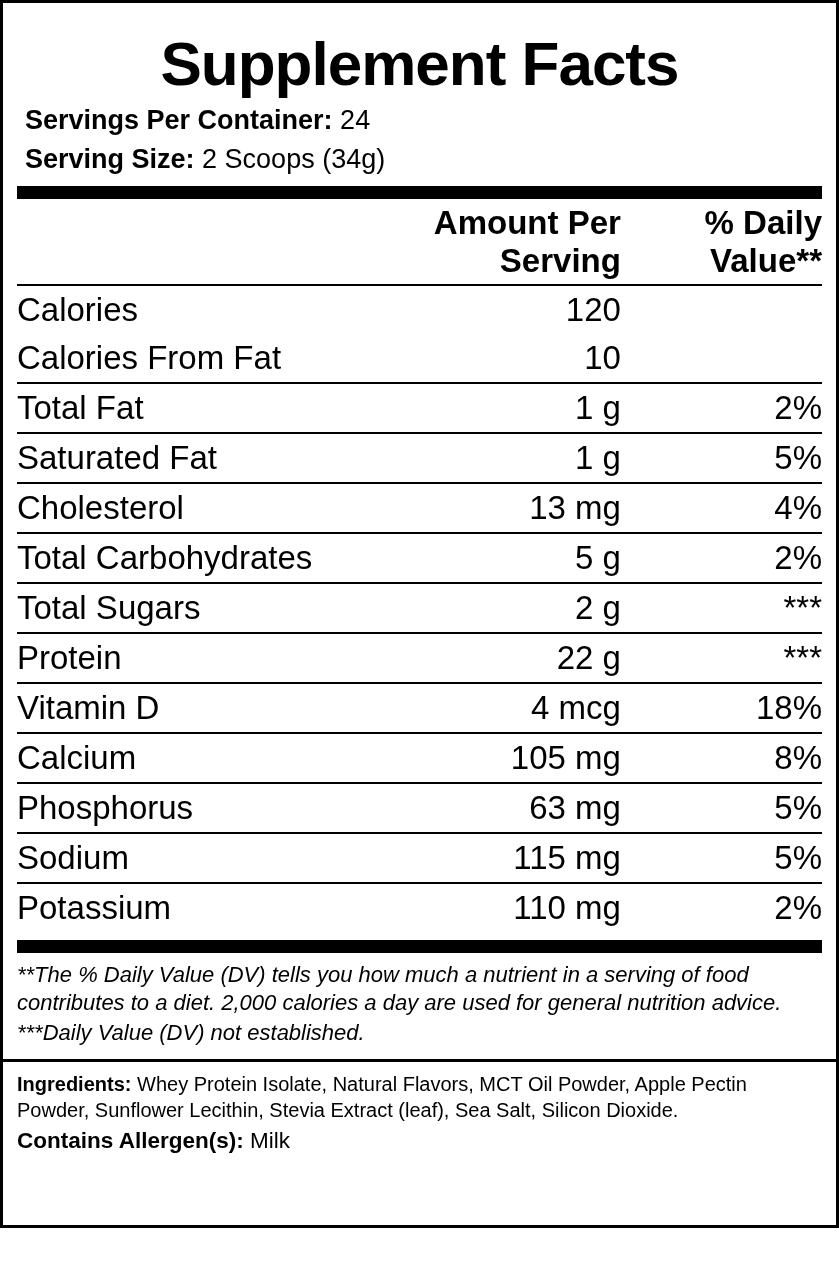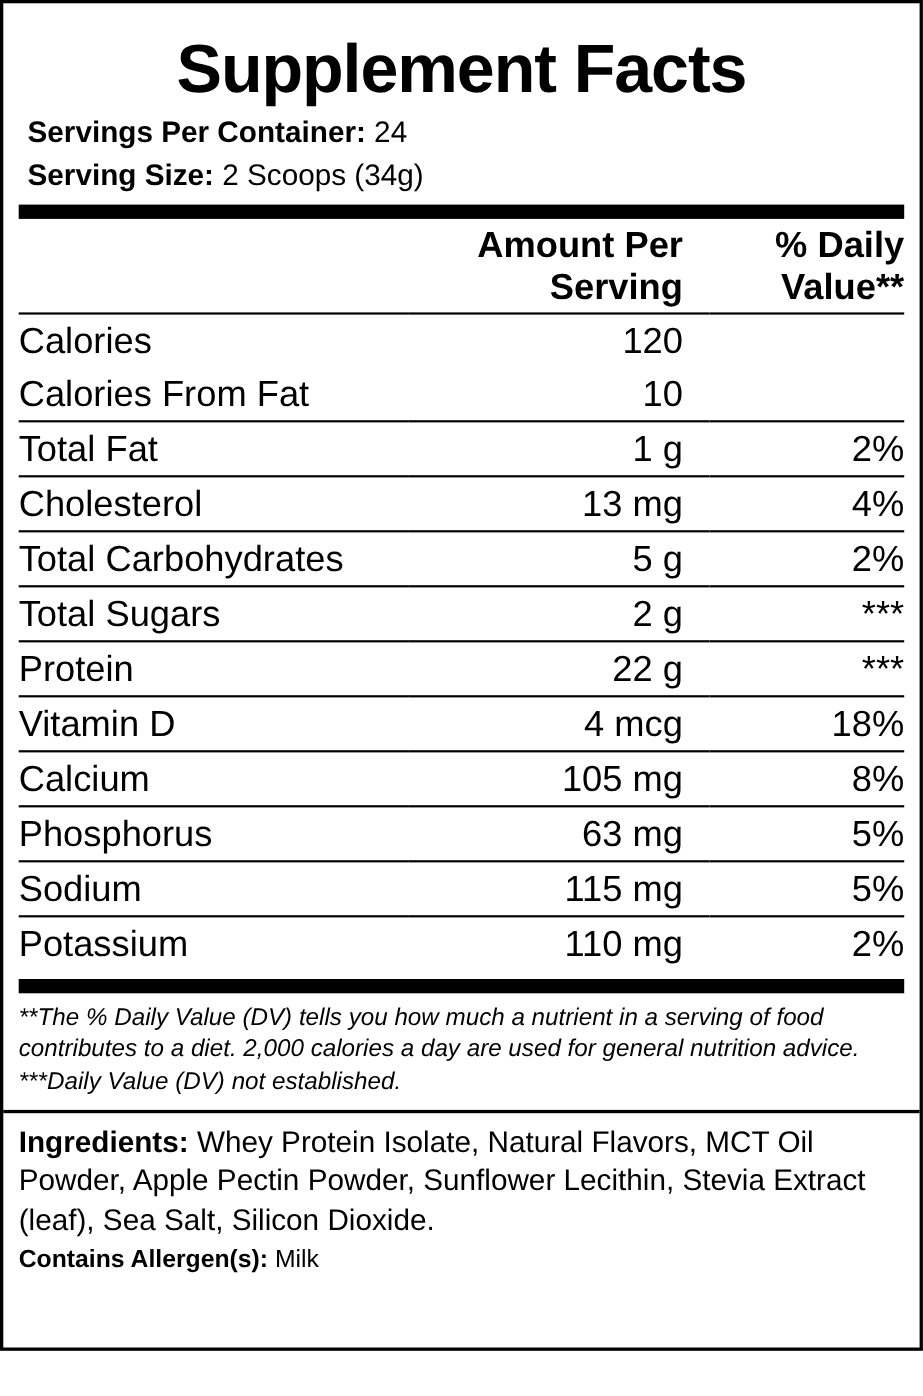--- a/index.html
+++ b/index.html
@@ -88,21 +88,21 @@
   }
   .footnotes p {
     margin: 0 0 2px 0;
   }
   .bottom-sep {
     height: 3px;
     background: #000;
     margin: 10px -14px 0 -14px;
   }
   .ingredients {
-    font-size: 27px;
+    font-size: 20px;
     line-height: 1.3;
     margin-top: 9px;
   }
   .ingredients .lbl {
     font-weight: bold;
   }
   .allergens {
     font-size: 22.5px;
     line-height: 1.3;
     margin-top: 3px;
@@ -146,20 +146,25 @@
           <td class="c-name indent">Calories From Fat</td>
           <td class="c-amt">10</td>
           <td class="c-dv"></td>
         </tr>
         <tr>
           <td class="c-name">Total Fat</td>
           <td class="c-amt">1 g</td>
           <td class="c-dv">2%</td>
         </tr>
         <tr>
+          <td class="c-name indent">Saturated Fat</td>
+          <td class="c-amt">1 g</td>
+          <td class="c-dv">5%</td>
+        </tr>
+        <tr>
           <td class="c-name">Cholesterol</td>
           <td class="c-amt">13 mg</td>
           <td class="c-dv">4%</td>
         </tr>
         <tr>
           <td class="c-name">Total Carbohydrates</td>
           <td class="c-amt">5 g</td>
           <td class="c-dv">2%</td>
         </tr>
         <tr>

